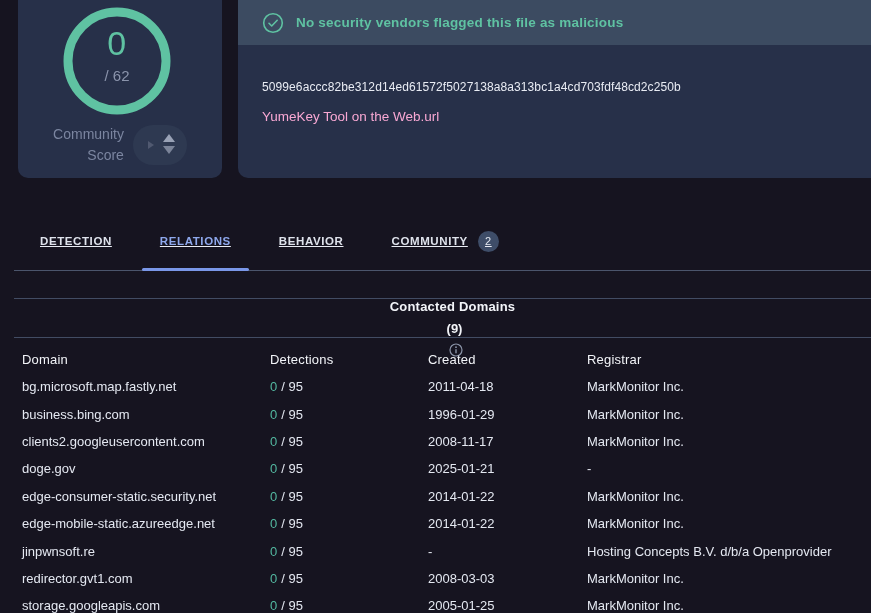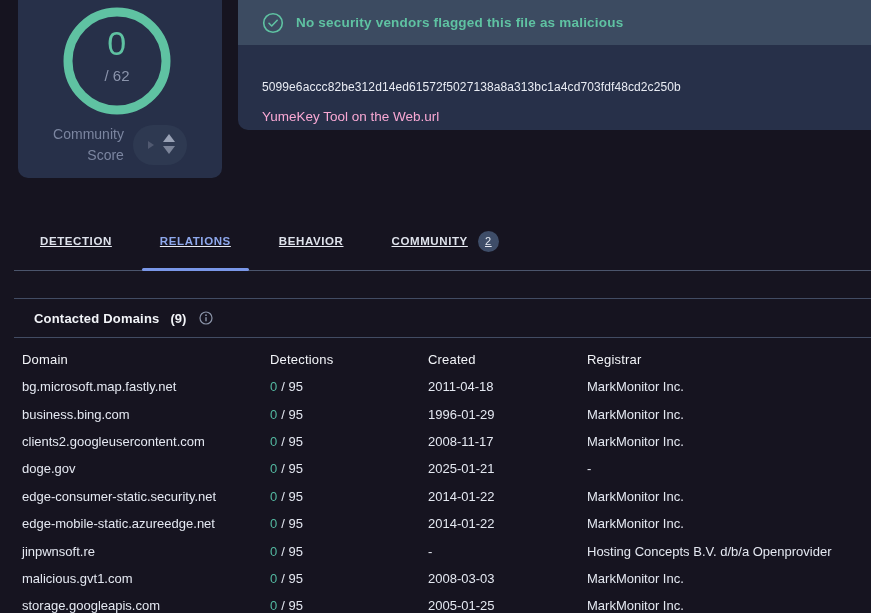--- a/index.html
+++ b/index.html
@@ -42,21 +42,21 @@
   .caret-left {
     position:absolute; left:15px; top:16px; width:0; height:0;
     border-top:4px solid transparent; border-bottom:4px solid transparent;
     border-left:6px solid #505970;
   }
   .arrows { position:absolute; right:12px; top:9px; display:flex; flex-direction:column; gap:4px; }
   .arr-up { width:0; height:0; border-left:6px solid transparent; border-right:6px solid transparent; border-bottom:8px solid #99a2b6; }
   .arr-down { width:0; height:0; border-left:6px solid transparent; border-right:6px solid transparent; border-top:8px solid #7b8499; }
 
   .detail-card {
-    position:absolute; left:238px; top:0; right:0; height:130px;
+    position:absolute; left:238px; top:0; right:0; height:178px;
     background:#273049; border-radius:0 0 0 10px; overflow:hidden;
   }
   .banner {
     height:45px; background:#3c4b61;
     display:flex; align-items:center; gap:12px; padding-left:24px;
   }
   .banner-text { color:#5fc2a2; font-size:13.5px; font-weight:700; letter-spacing:.2px; }
   .file-info { padding:33px 24px 0 24px; }
   .hash { font-size:12px; color:#e9ecf4; line-height:19px; letter-spacing:.1px; }
   .filename { font-size:13.5px; color:#f9a8d4; margin-top:12px; }
@@ -81,21 +81,21 @@
   .tab-badge {
     display:inline-flex; align-items:center; justify-content:center;
     min-width:21px; height:21px; margin-left:10px; border-radius:11px;
     background:#3e4d68; color:#e3e8f1; font-size:11px; font-weight:400;
   }
 
   
   .section-header {
     margin:27px 0 0 14px; height:40px;
     border-top:1px solid #424c63; border-bottom:1px solid #424c63;
-    display:flex; align-items:center; padding-left:20px; gap:7px;
+    display:flex; align-items:center; padding-left:20px; gap:7px;flex-direction:column;
   }
   .section-title { font-size:13px; font-weight:700; color:#f2f4f8; letter-spacing:.2px; }
   .section-count { font-size:13px; font-weight:700; color:#f2f4f8; margin-left:4px; }
   .info-icon { margin-left:6px; display:flex; align-items:center; cursor:pointer; }
 
   
   table.domains {
     margin-left:14px; width:calc(100% - 14px);
     border-collapse:collapse; table-layout:fixed;
   }
@@ -254,21 +254,21 @@
   <tr>
     <td><a class="domain">jinpwnsoft.re</a></td>
     <td>
       <span class="pos">0</span><span class="tot">/ 95</span>
     </td>
     <td>-</td>
     <td>Hosting Concepts B.V. d/b/a Openprovider</td>
   </tr>
 
   <tr>
-    <td><a class="domain">malicious.gvt1.com</a></td>
+    <td><a class="domain">redirector.gvt1.com</a></td>
     <td>
       <span class="pos">0</span><span class="tot">/ 95</span>
     </td>
     <td>2008-03-03</td>
     <td>MarkMonitor Inc.</td>
   </tr>
 
   <tr>
     <td><a class="domain">storage.googleapis.com</a></td>
     <td>

